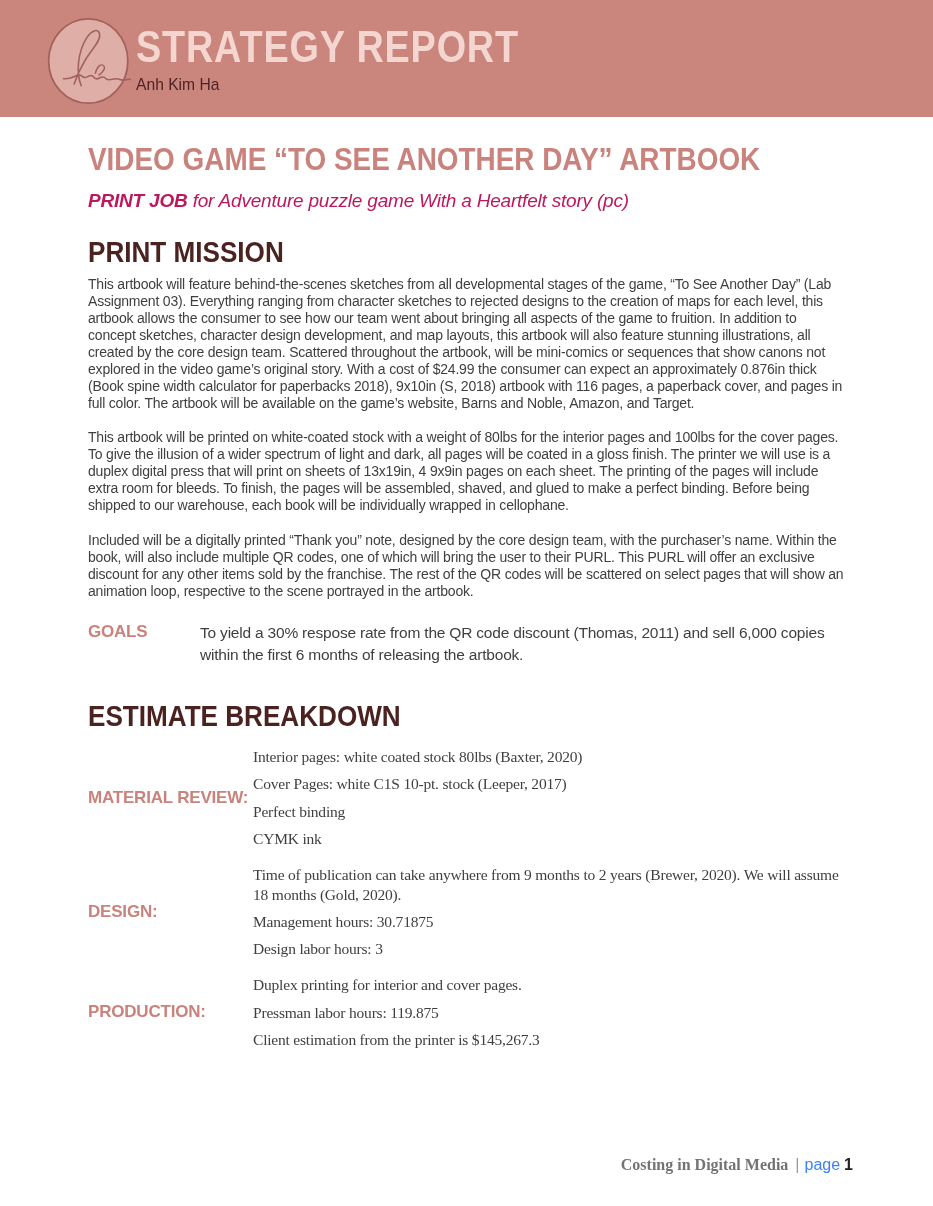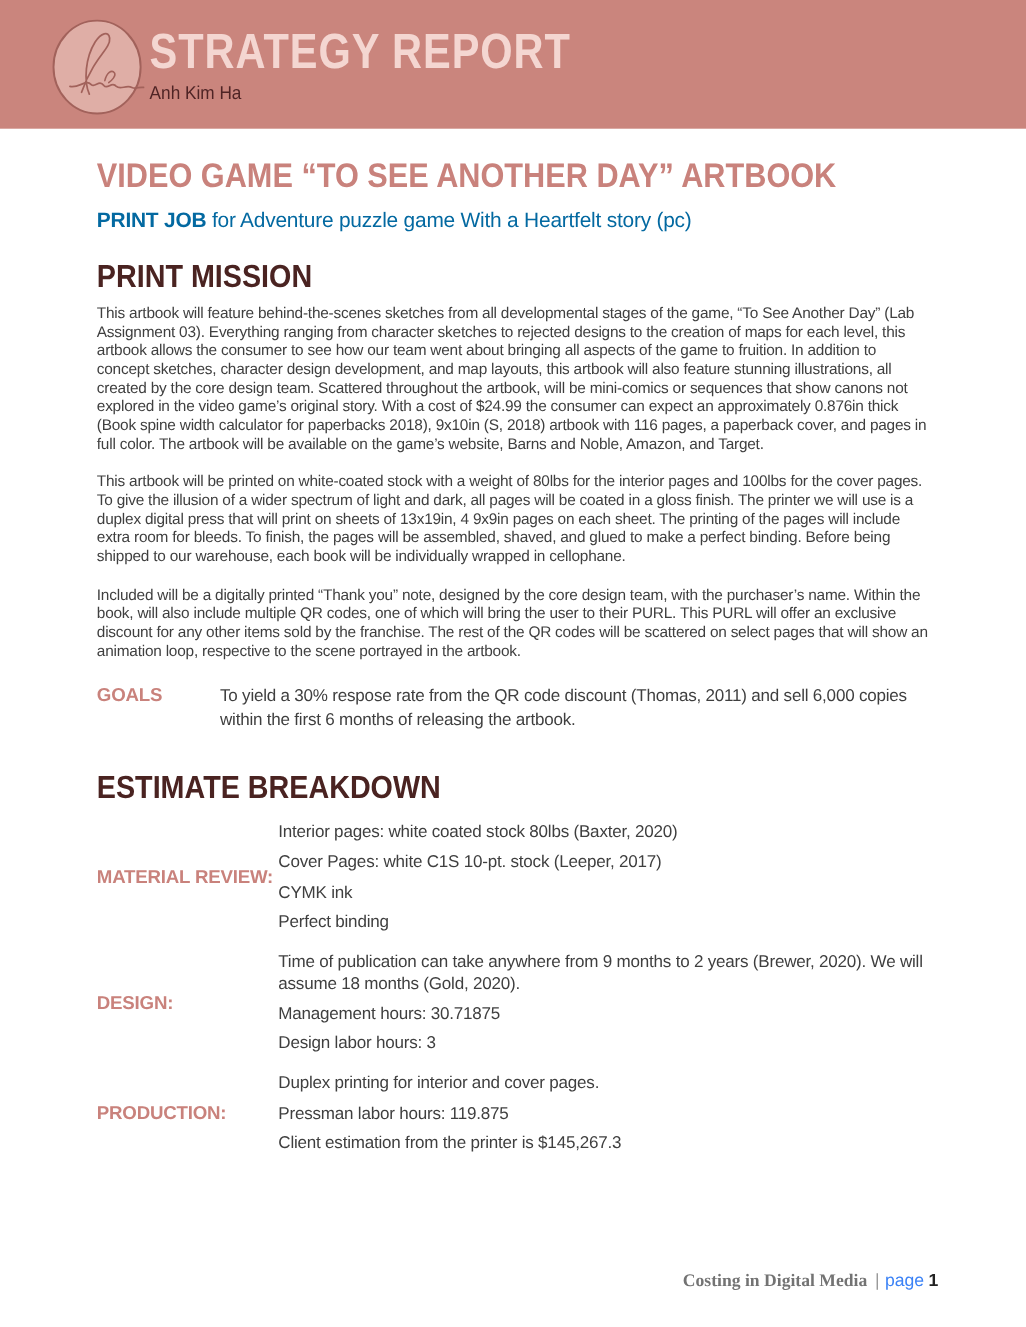--- a/index.html
+++ b/index.html
@@ -59,22 +59,23 @@
     font-weight: bold;
     color: #c9827c;
     line-height: 1.05;
     transform: scaleX(0.9);
     transform-origin: left center;
     white-space: nowrap;
   }
   .doc-subtitle {
     margin-top: 13px;
     font-size: 19px;
-    color: #0369a1;
-    letter-spacing: -0.2px;
+    color: #be185d;
+    letter-spacing: -0.2px;
+    font-style: italic;
   }
   .doc-subtitle .strong { font-weight: bold; }
   .section-heading {
     margin-top: 25px;
     font-size: 29px;
     font-weight: bold;
     color: #4a2321;
     line-height: 1.05;
     transform: scaleX(0.9);
     transform-origin: left center;
@@ -122,20 +123,21 @@
     letter-spacing: -0.2px;
     line-height: 1.2;
   }
   .est-items { flex: 1; }
   .est-item {
     font-size: 15.5px;
     line-height: 1.3;
     letter-spacing: -0.2px;
     color: #3f3f3f;
     margin-bottom: 7px;
+    font-family: Liberation Serif, serif;
   }
   .est-item:last-child { margin-bottom: 0; }
   
   .footer {
     position: absolute;
     top: 1156px;
     right: 80px;
     font-size: 16px;
     white-space: nowrap;
   }
@@ -189,22 +191,22 @@
       <div class="goals-text">To yield a 30% respose rate from the QR code discount (Thomas, 2011) and sell 6,000 copies within the first 6 months of releasing the artbook.</div>
     </div>
 
     <div class="section-heading estimate-heading">ESTIMATE BREAKDOWN</div>
 
     <div class="est-row">
       <div class="est-label">MATERIAL REVIEW:</div>
       <div class="est-items">
         <div class="est-item">Interior pages: white coated stock 80lbs (Baxter, 2020)</div>
         <div class="est-item">Cover Pages: white C1S 10-pt. stock (Leeper, 2017)</div>
+        <div class="est-item">Perfect binding</div>
         <div class="est-item">CYMK ink</div>
-        <div class="est-item">Perfect binding</div>
       </div>
     </div>
 
     <div class="est-row">
       <div class="est-label">DESIGN:</div>
       <div class="est-items">
         <div class="est-item">Time of publication can take anywhere from 9 months to 2 years (Brewer, 2020). We will assume 18 months (Gold, 2020).</div>
         <div class="est-item">Management hours: 30.71875</div>
         <div class="est-item">Design labor hours: 3</div>
       </div>

